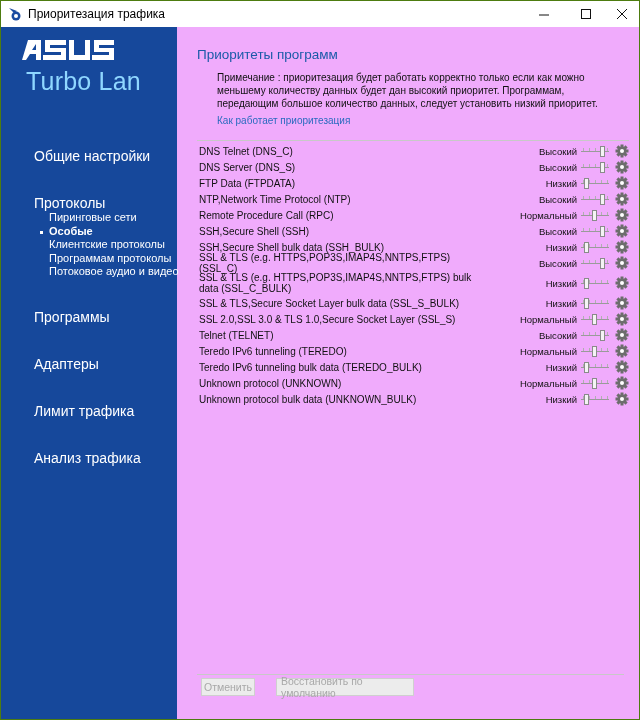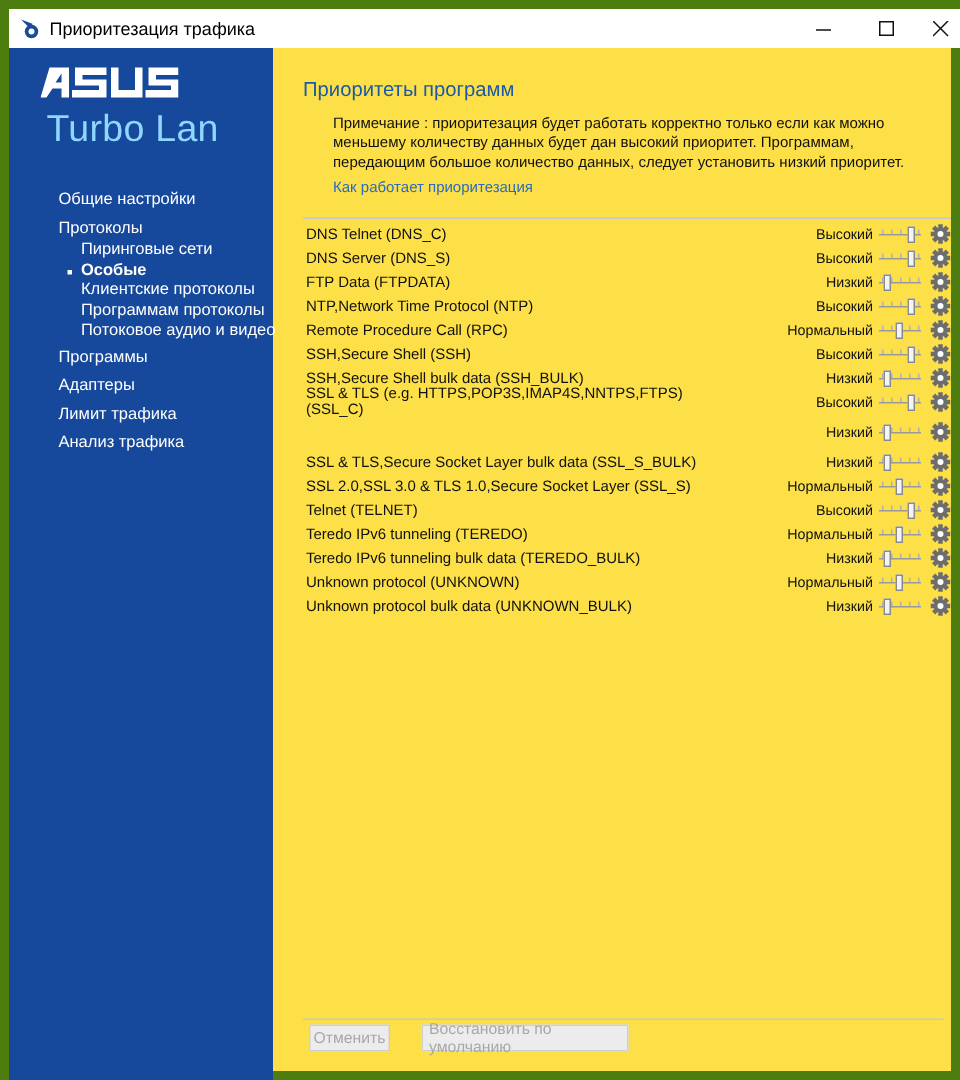--- a/index.html
+++ b/index.html
@@ -1,30 +1,30 @@
 <!DOCTYPE html>
 <html><head>
 <meta charset="utf-8">
 <style>
   * { box-sizing: border-box; margin: 0; padding: 0; }
   html, body { width: 640px; height: 720px; overflow: hidden; background: #fff; }
   body { font-family: "Liberation Sans", "DejaVu Sans", sans-serif; font-size: 11px; color: #000; position: relative; }
-  .window { position: absolute; left: 0; top: 0; width: 640px; height: 720px; border: 6px solid #4d7c0f; background: #fde047; }
+  .window { position: absolute; left: 0; top: 0; width: 640px; height: 720px; border: 1px solid #4d7c0f; background: #f0abfc; }
   .titlebar { position: absolute; left: 0; top: 0; width: 638px; height: 26px; background: #fff; }
   .app-icon { position: absolute; left: 7px; top: 6px; width: 14px; height: 14px; }
   .title-text { position: absolute; left: 27px; top: 6px; font-size: 12px; color: #000; }
   .win-btn { position: absolute; top: 0; width: 46px; height: 26px; display: flex; align-items: center; justify-content: center; color: #111; font-size: 13px; }
   .win-min { left: 520px; }
   .win-max { left: 562px; }
   .win-close { left: 604px; width: 34px; }
   .sidebar { position: absolute; left: 0; top: 26px; width: 176px; height: 692px; background: #16489b; }
   .logo-asus { position: absolute; left: 21px; top: 12px; }
   .logo-turbo { position: absolute; left: 25px; top: 40px; font-size: 25px; color: #8fd7ff; font-family: "Liberation Sans", sans-serif; letter-spacing: 0.2px; }
   .nav { position: absolute; left: 33px; top: 95px; }
-  .nav-item { color: #fff; font-size: 11px; line-height: 13px; height: 19px; white-space: nowrap; cursor: pointer; }
+  .nav-item { color: #fff; font-size: 14px; line-height: 13px; height: 19px; white-space: nowrap; cursor: pointer; margin-top: 28px; }
   .nav-sub { color: #fff; font-size: 11px; line-height: 13px; height: 13.5px; padding-left: 15px; white-space: nowrap; position: relative; cursor: pointer; }
   .nav-sub.active { font-weight: bold; }
   .nav-sub.active::before { content: ""; position: absolute; left: 6px; top: 6px; width: 3px; height: 3px; background: #fff; }
   .content { position: absolute; left: 176px; top: 26px; width: 462px; height: 692px; }
   .page-title { position: absolute; left: 20px; top: 20px; font-size: 13.5px; color: #1a5aa8; }
   .note { position: absolute; left: 40px; top: 44px; width: 405px; font-size: 10px; line-height: 13px; color: #111; }
   .note b { font-weight: normal; }
   .how-link { position: absolute; left: 40px; top: 88px; font-size: 10px; color: #2a6bbf; cursor: pointer; }
   .sep-top { position: absolute; left: 20px; top: 113px; width: 432px; height: 1px; background: #c8c8c8; }
   .rows { position: absolute; left: 22px; top: 116px; width: 430px; }
@@ -282,20 +282,21 @@
               <rect x="5.5" y="0.5" width="3" height="13"></rect>
               <rect x="0.5" y="5.5" width="13" height="3"></rect>
               <rect x="5.5" y="0.5" width="3" height="13" transform="rotate(45 7 7)"></rect>
               <rect x="5.5" y="0.5" width="3" height="13" transform="rotate(-45 7 7)"></rect>
               <circle cx="7" cy="7" r="4.5"></circle>
             </g>
             <circle cx="7" cy="7" r="2" fill="#fff"></circle>
           </svg>
         </div>
         <div class="row tall">
+          <div class="row-name">SSL &amp; TLS (e.g. HTTPS,POP3S,IMAP4S,NNTPS,FTPS) bulk data (SSL_C_BULK)</div>
           <div class="row-level">Низкий</div>
           <div class="slider">
             <div class="track"></div>
             <div class="tick" style="left:4px"></div>
             <div class="tick" style="left:10px"></div>
             <div class="tick" style="left:16px"></div>
             <div class="tick" style="left:22px"></div>
             <div class="tick" style="left:28px"></div>
             <div class="thumb" style="left:5px"></div>
           </div>

